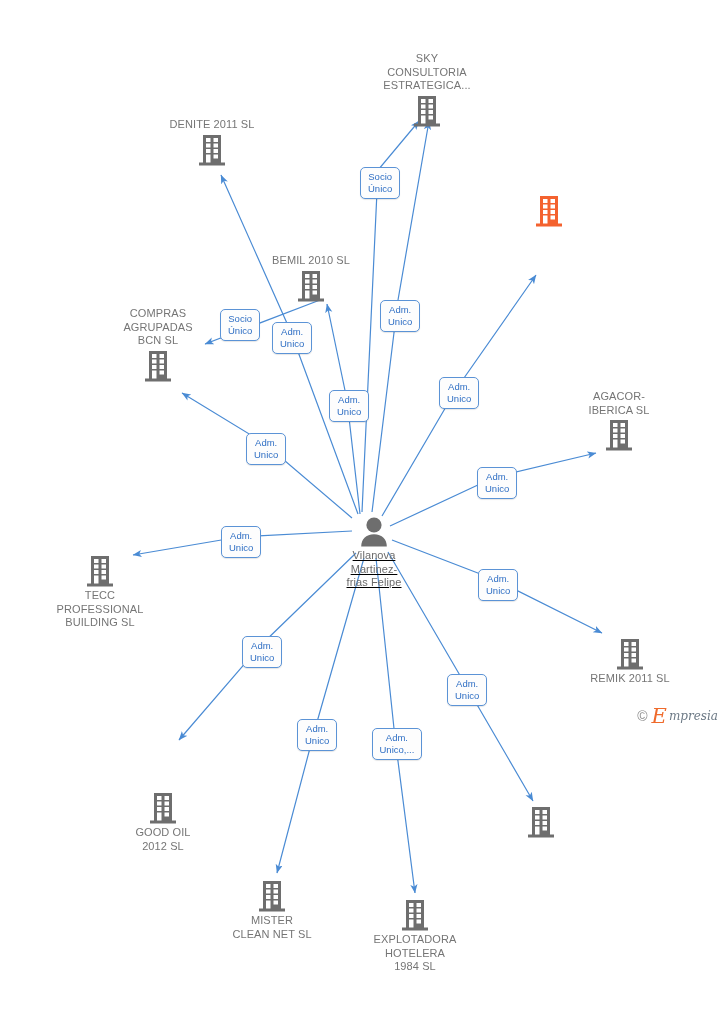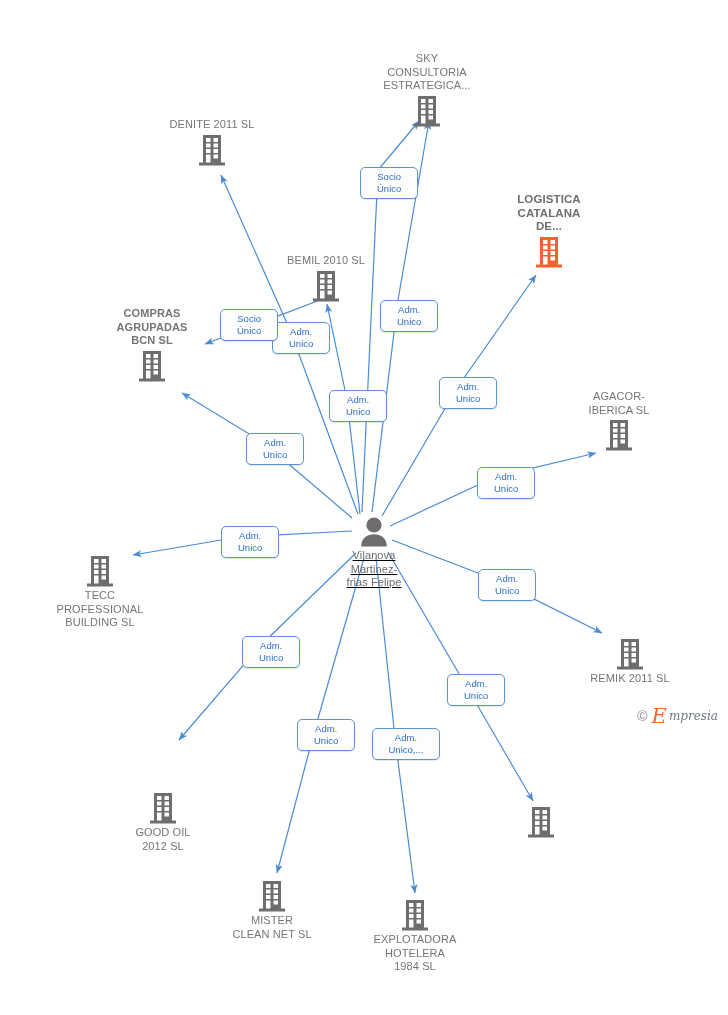--- a/index.html
+++ b/index.html
@@ -37,21 +37,21 @@
   }
   #watermark .wm-rest{
     font-family:"DejaVu Serif",serif;font-style:italic;font-size:12px;
     color:#6d7a86;line-height:1;margin-left:-2px;
   }
 
   
   .edge-label{
     position:absolute;background:#fdfdfd;border:1px solid #5b93d6;
     border-radius:5px;color:#2f6fc4;font-size:9.5px;line-height:12px;
-    padding:3px 16px;text-align:center;white-space:pre-line;
+    padding:3px 7px;text-align:center;white-space:pre-line;
     box-shadow:0 1px 1px rgba(0,0,0,.10);
   }
 </style>
 </head>
 <body>
 
 <div id="graph">
 
   <svg id="edges" viewBox="0 0 728 1015" xmlns="http://www.w3.org/2000/svg">
     <defs>
@@ -116,64 +116,61 @@
               <rect x="16.5" y="10.5" width="4.5" height="4"></rect>
               <rect x="9" y="16" width="4.5" height="4"></rect>
               <rect x="16.5" y="16" width="4.5" height="4"></rect>
               <rect x="9" y="21.5" width="4.5" height="8"></rect>
               <rect x="16.5" y="21.5" width="4.5" height="4"></rect>
             </g>
           </svg>
         </div>
       </div>
       <div class="node highlight label-above" style="left: 549px; top: 193px;">
-        <div class="label">LOGISTICA
-CATALANA
-DE...</div>
         <div class="glyph">
           <svg class="bldg" width="30" height="34" viewBox="0 0 30 34">
             <g fill="#f4622f">
               <rect x="6" y="2" width="18" height="28"></rect>
               <rect x="2" y="29.5" width="26" height="3"></rect>
             </g>
             <g fill="#ffffff">
               <rect x="9" y="5" width="4.5" height="4"></rect>
               <rect x="16.5" y="5" width="4.5" height="4"></rect>
               <rect x="9" y="10.5" width="4.5" height="4"></rect>
               <rect x="16.5" y="10.5" width="4.5" height="4"></rect>
               <rect x="9" y="16" width="4.5" height="4"></rect>
               <rect x="16.5" y="16" width="4.5" height="4"></rect>
               <rect x="9" y="21.5" width="4.5" height="8"></rect>
               <rect x="16.5" y="21.5" width="4.5" height="4"></rect>
             </g>
           </svg>
         </div>
       </div>
-      <div class="node label-above" style="left: 326px; top: 254px;">
+      <div class="node label-above" style="left: 311px; top: 254px;">
         <div class="label">BEMIL 2010 SL</div>
         <div class="glyph">
           <svg class="bldg" width="30" height="34" viewBox="0 0 30 34">
             <g fill="#6e6e6e">
               <rect x="6" y="2" width="18" height="28"></rect>
               <rect x="2" y="29.5" width="26" height="3"></rect>
             </g>
             <g fill="#ffffff">
               <rect x="9" y="5" width="4.5" height="4"></rect>
               <rect x="16.5" y="5" width="4.5" height="4"></rect>
               <rect x="9" y="10.5" width="4.5" height="4"></rect>
               <rect x="16.5" y="10.5" width="4.5" height="4"></rect>
               <rect x="9" y="16" width="4.5" height="4"></rect>
               <rect x="16.5" y="16" width="4.5" height="4"></rect>
               <rect x="9" y="21.5" width="4.5" height="8"></rect>
               <rect x="16.5" y="21.5" width="4.5" height="4"></rect>
             </g>
           </svg>
         </div>
       </div>
-      <div class="node label-above" style="left: 152px; top: 307px; font-weight: bold;">
+      <div class="node label-above" style="left: 158px; top: 307px;">
         <div class="label">COMPRAS
 AGRUPADAS
 BCN SL</div>
         <div class="glyph">
           <svg class="bldg" width="30" height="34" viewBox="0 0 30 34">
             <g fill="#6e6e6e">
               <rect x="6" y="2" width="18" height="28"></rect>
               <rect x="2" y="29.5" width="26" height="3"></rect>
             </g>
             <g fill="#ffffff">

